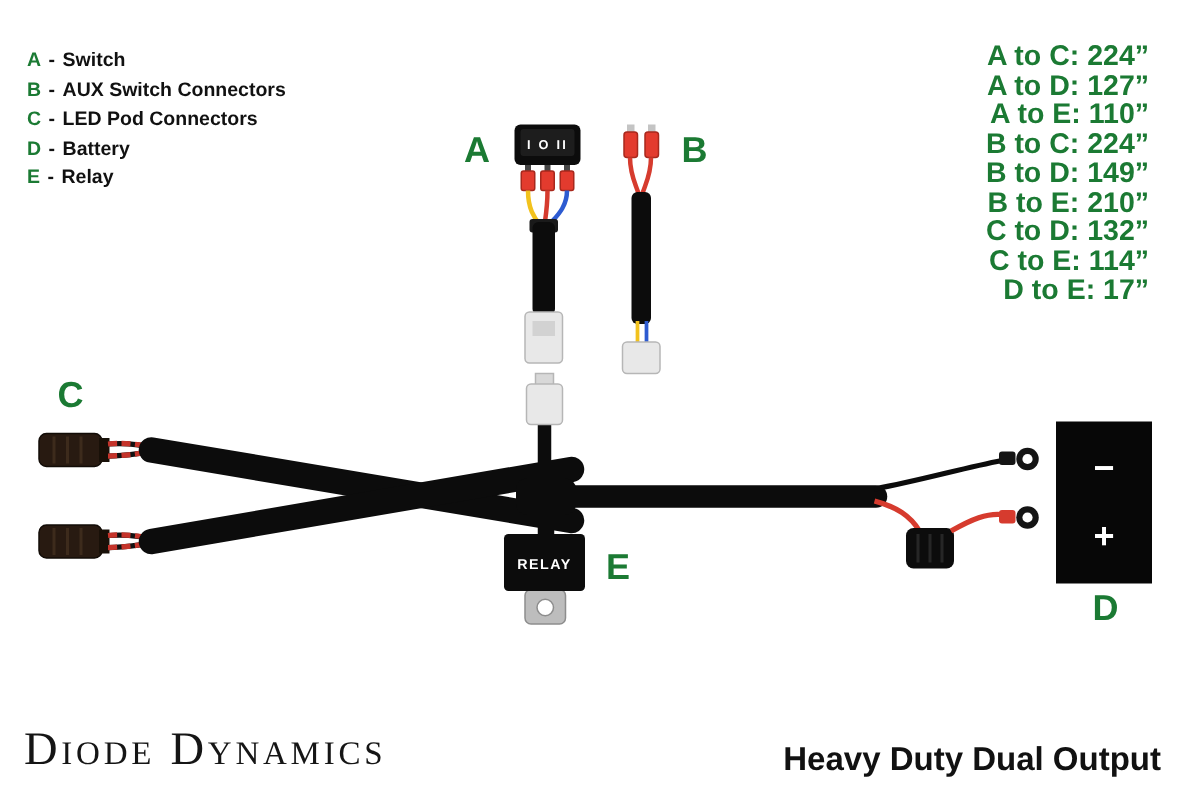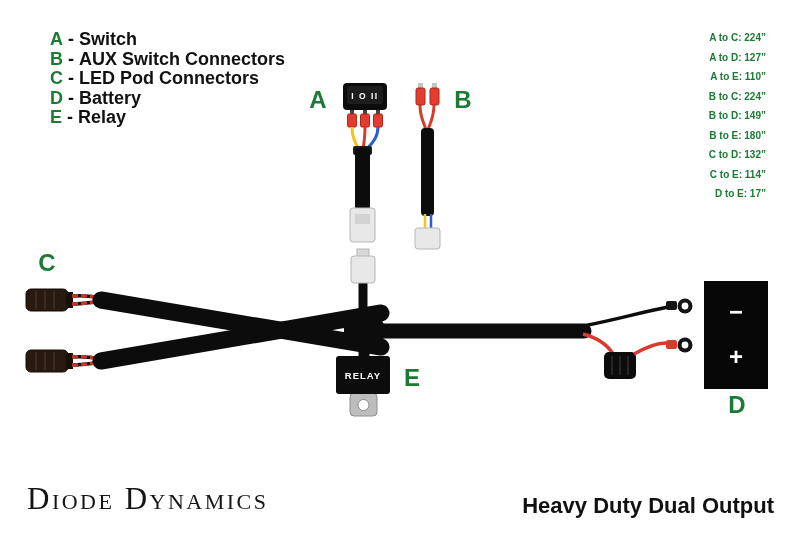--- a/index.html
+++ b/index.html
@@ -1,30 +1,30 @@
 <!DOCTYPE html>
 <html><head>
 <meta charset="utf-8">
 <style>
   html,body{margin:0;padding:0;background:#fff;}
   .canvas{
     position:relative;width:800px;height:533px;background:#ffffff;overflow:hidden;
     font-family:"Liberation Sans",sans-serif;color:#111;
   }
   
-  .legend{position:absolute;left:50px;top:30px;font-size:18px;font-weight:bold;line-height:19.5px;}
+  .legend{position:absolute;left:18px;top:30px;font-size:13px;font-weight:bold;line-height:19.5px;}
   .legend-row{white-space:nowrap;}
   .lg-key{color:#1b7a33;}
   .lg-sep{margin:0 5px;color:#111;}
   .lg-label{color:#111;}
   
-  .measurements{position:absolute;right:34px;top:28px;text-align:right;font-size:10px;font-weight:bold;line-height:19.5px;color:#1b7a33;}
+  .measurements{position:absolute;right:34px;top:28px;text-align:right;font-size:19px;font-weight:bold;line-height:19.5px;color:#1b7a33;}
   
   .brand{
-    position:absolute;left:27px;bottom:16px;
+    position:absolute;left:16px;bottom:16px;
     font-family:"Liberation Serif",serif;font-variant:small-caps;font-weight:500;
     font-size:31px;letter-spacing:2.5px;color:#151515;
   }
   
   .title{position:absolute;right:26px;bottom:14px;text-align:right;font-size:22px;font-weight:bold;line-height:1.25;color:#111;}
   svg.diagram{position:absolute;left:0;top:0;}
   .big-label{font-family:"Liberation Sans",sans-serif;font-size:24px;font-weight:bold;fill:#1b7a33;}
   .sw-mark{font-family:"Liberation Sans",sans-serif;font-size:8.5px;font-weight:bold;fill:#ffffff;letter-spacing:1.5px;}
   .relay-text{font-family:"Liberation Sans",sans-serif;font-size:9.5px;font-weight:bold;fill:#ffffff;letter-spacing:1px;}
   .batt-sign{font-family:"Liberation Sans",sans-serif;font-size:24px;font-weight:bold;fill:#ffffff;}
@@ -51,21 +51,21 @@
       <span class="lg-key">E</span><span class="lg-sep">-</span><span class="lg-label">Relay</span>
     </div>
   </div>
 
   <div class="measurements">
     <div>A to C: 224”</div>
     <div>A to D: 127”</div>
     <div>A to E: 110”</div>
     <div>B to C: 224”</div>
     <div>B to D: 149”</div>
-    <div>B to E: 180”</div>
+    <div>B to E: 210”</div>
     <div>C to D: 132”</div>
     <div>C to E: 114”</div>
     <div>D to E: 17”</div>
   </div>
 
   <svg class="diagram" width="800" height="533" viewBox="0 0 800 533">
 
     <g>
       <rect x="343" y="83" width="44" height="27" rx="4" fill="#0c0c0c"></rect>
       <rect x="347" y="86" width="36" height="18" rx="2" fill="#1d1d1d"></rect>

